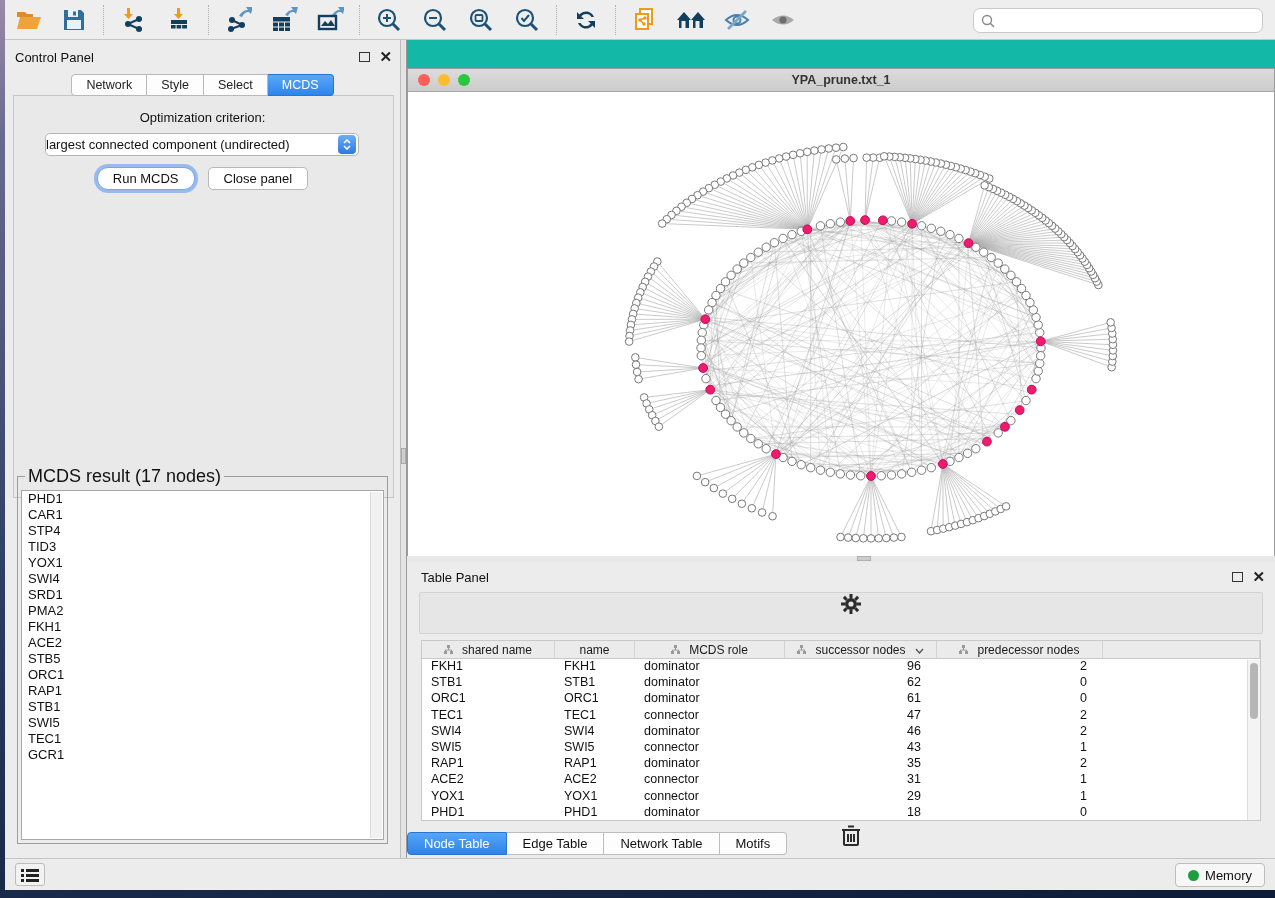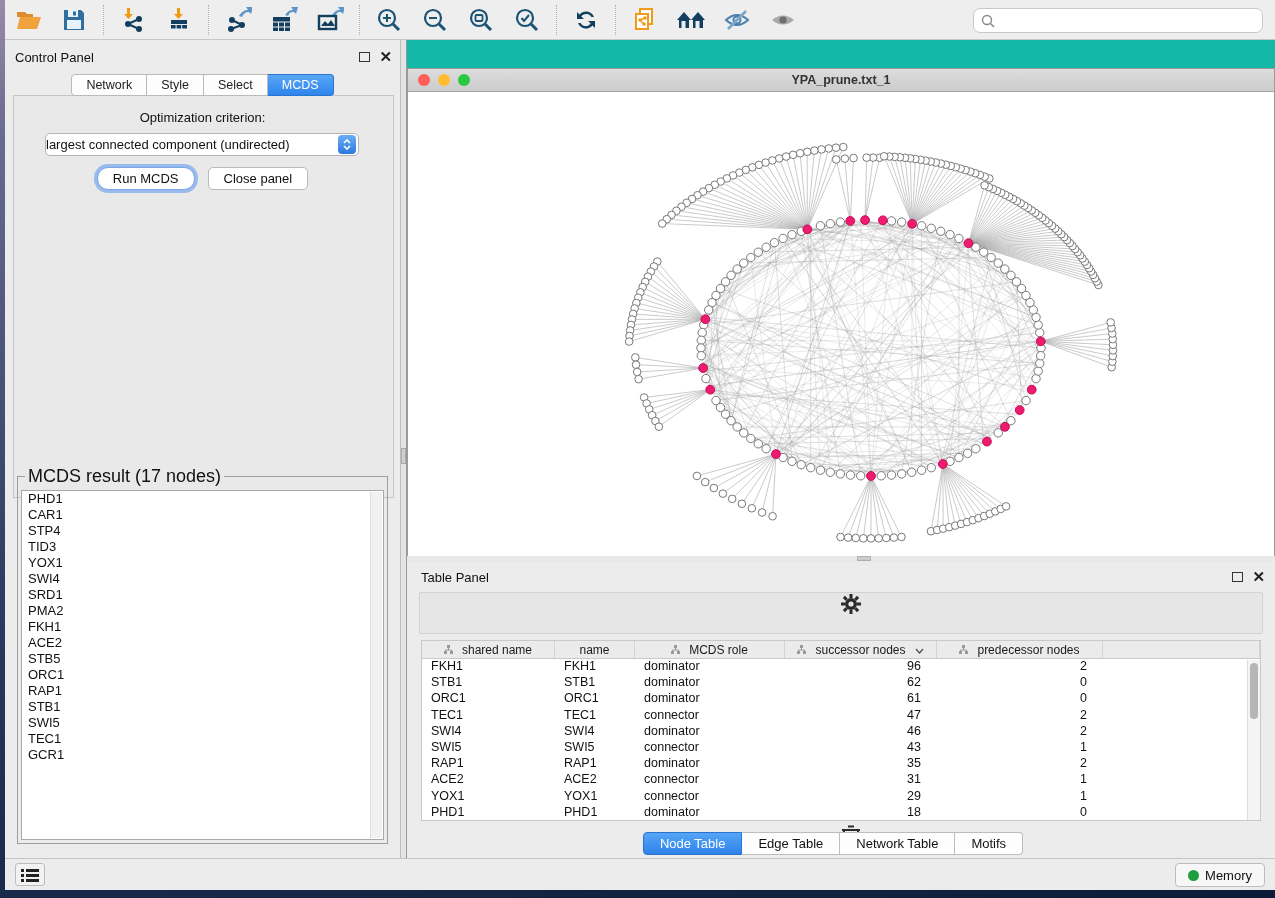--- a/index.html
+++ b/index.html
@@ -73,21 +73,21 @@
   .node-table { position:absolute; left:14px; right:14px; top:78px; height:181px; background:#fff; border:1px solid #c9c9c9; }
   .nt-header { display:flex; height:18px; background:#ebebeb; border-bottom:1px solid #c9c9c9; }
   .nt-hcell { display:flex; align-items:center; justify-content:center; gap:9px; font-size:12px; color:#1a1a1a;
     border-right:1px solid #d4d4d4; overflow:hidden; }
   .nt-row { display:flex; height:16.2px; }
   .nt-cell { font-size:12.5px; color:#111; overflow:hidden; white-space:nowrap; }
   .c0 { width:133px; } .c1 { width:80px; } .c2 { width:150px; } .c3 { width:152px; } .c4 { width:166px; } .cf { flex:1; }
   .txt { padding-left:9px; } .num { text-align:right; padding-right:16px; }
   .nt-scroll { position:absolute; right:0; top:19px; bottom:0; width:13px; background:#f4f4f4; border-left:1px solid #ddd; }
   .nt-thumb { position:absolute; left:2px; top:3px; width:8px; height:56px; background:#b6b6b6; border-radius:4px; }
-  .tp-tabs { position:absolute; left:0; right:16px; top:270px; display:flex; justify-content:center; }
+  .tp-tabs { position:absolute; left:0; right:16px; top:270px; display:flex; }
   .tp-tab { font-size:13px; padding:3px 16px; background:#fdfdfd; border:1px solid #bdbdbd; border-left:none; color:#111; }
   .tp-tab:first-child { border-left:1px solid #bdbdbd; border-radius:4px 0 0 4px; }
   .tp-tab:last-child { border-radius:0 4px 4px 0; }
   .tp-tab.active { background:linear-gradient(#55a6f7,#2e82ea); border-color:#2a74d0; color:#fff; }
 
   
   .statusbar { position:absolute; left:0; right:0; bottom:0; height:32px; background:#ececec; border-top:1px solid #c4c4c4; }
   .list-btn { position:absolute; left:10px; top:4px; width:30px; height:23px; background:#f2f2f2;
     border:1px solid #bdbdbd; border-radius:3px; display:flex; align-items:center; justify-content:center; }
   .memory-btn { position:absolute; right:10px; top:4px; height:24px; background:#f7f7f7; border:1px solid #bdbdbd;

